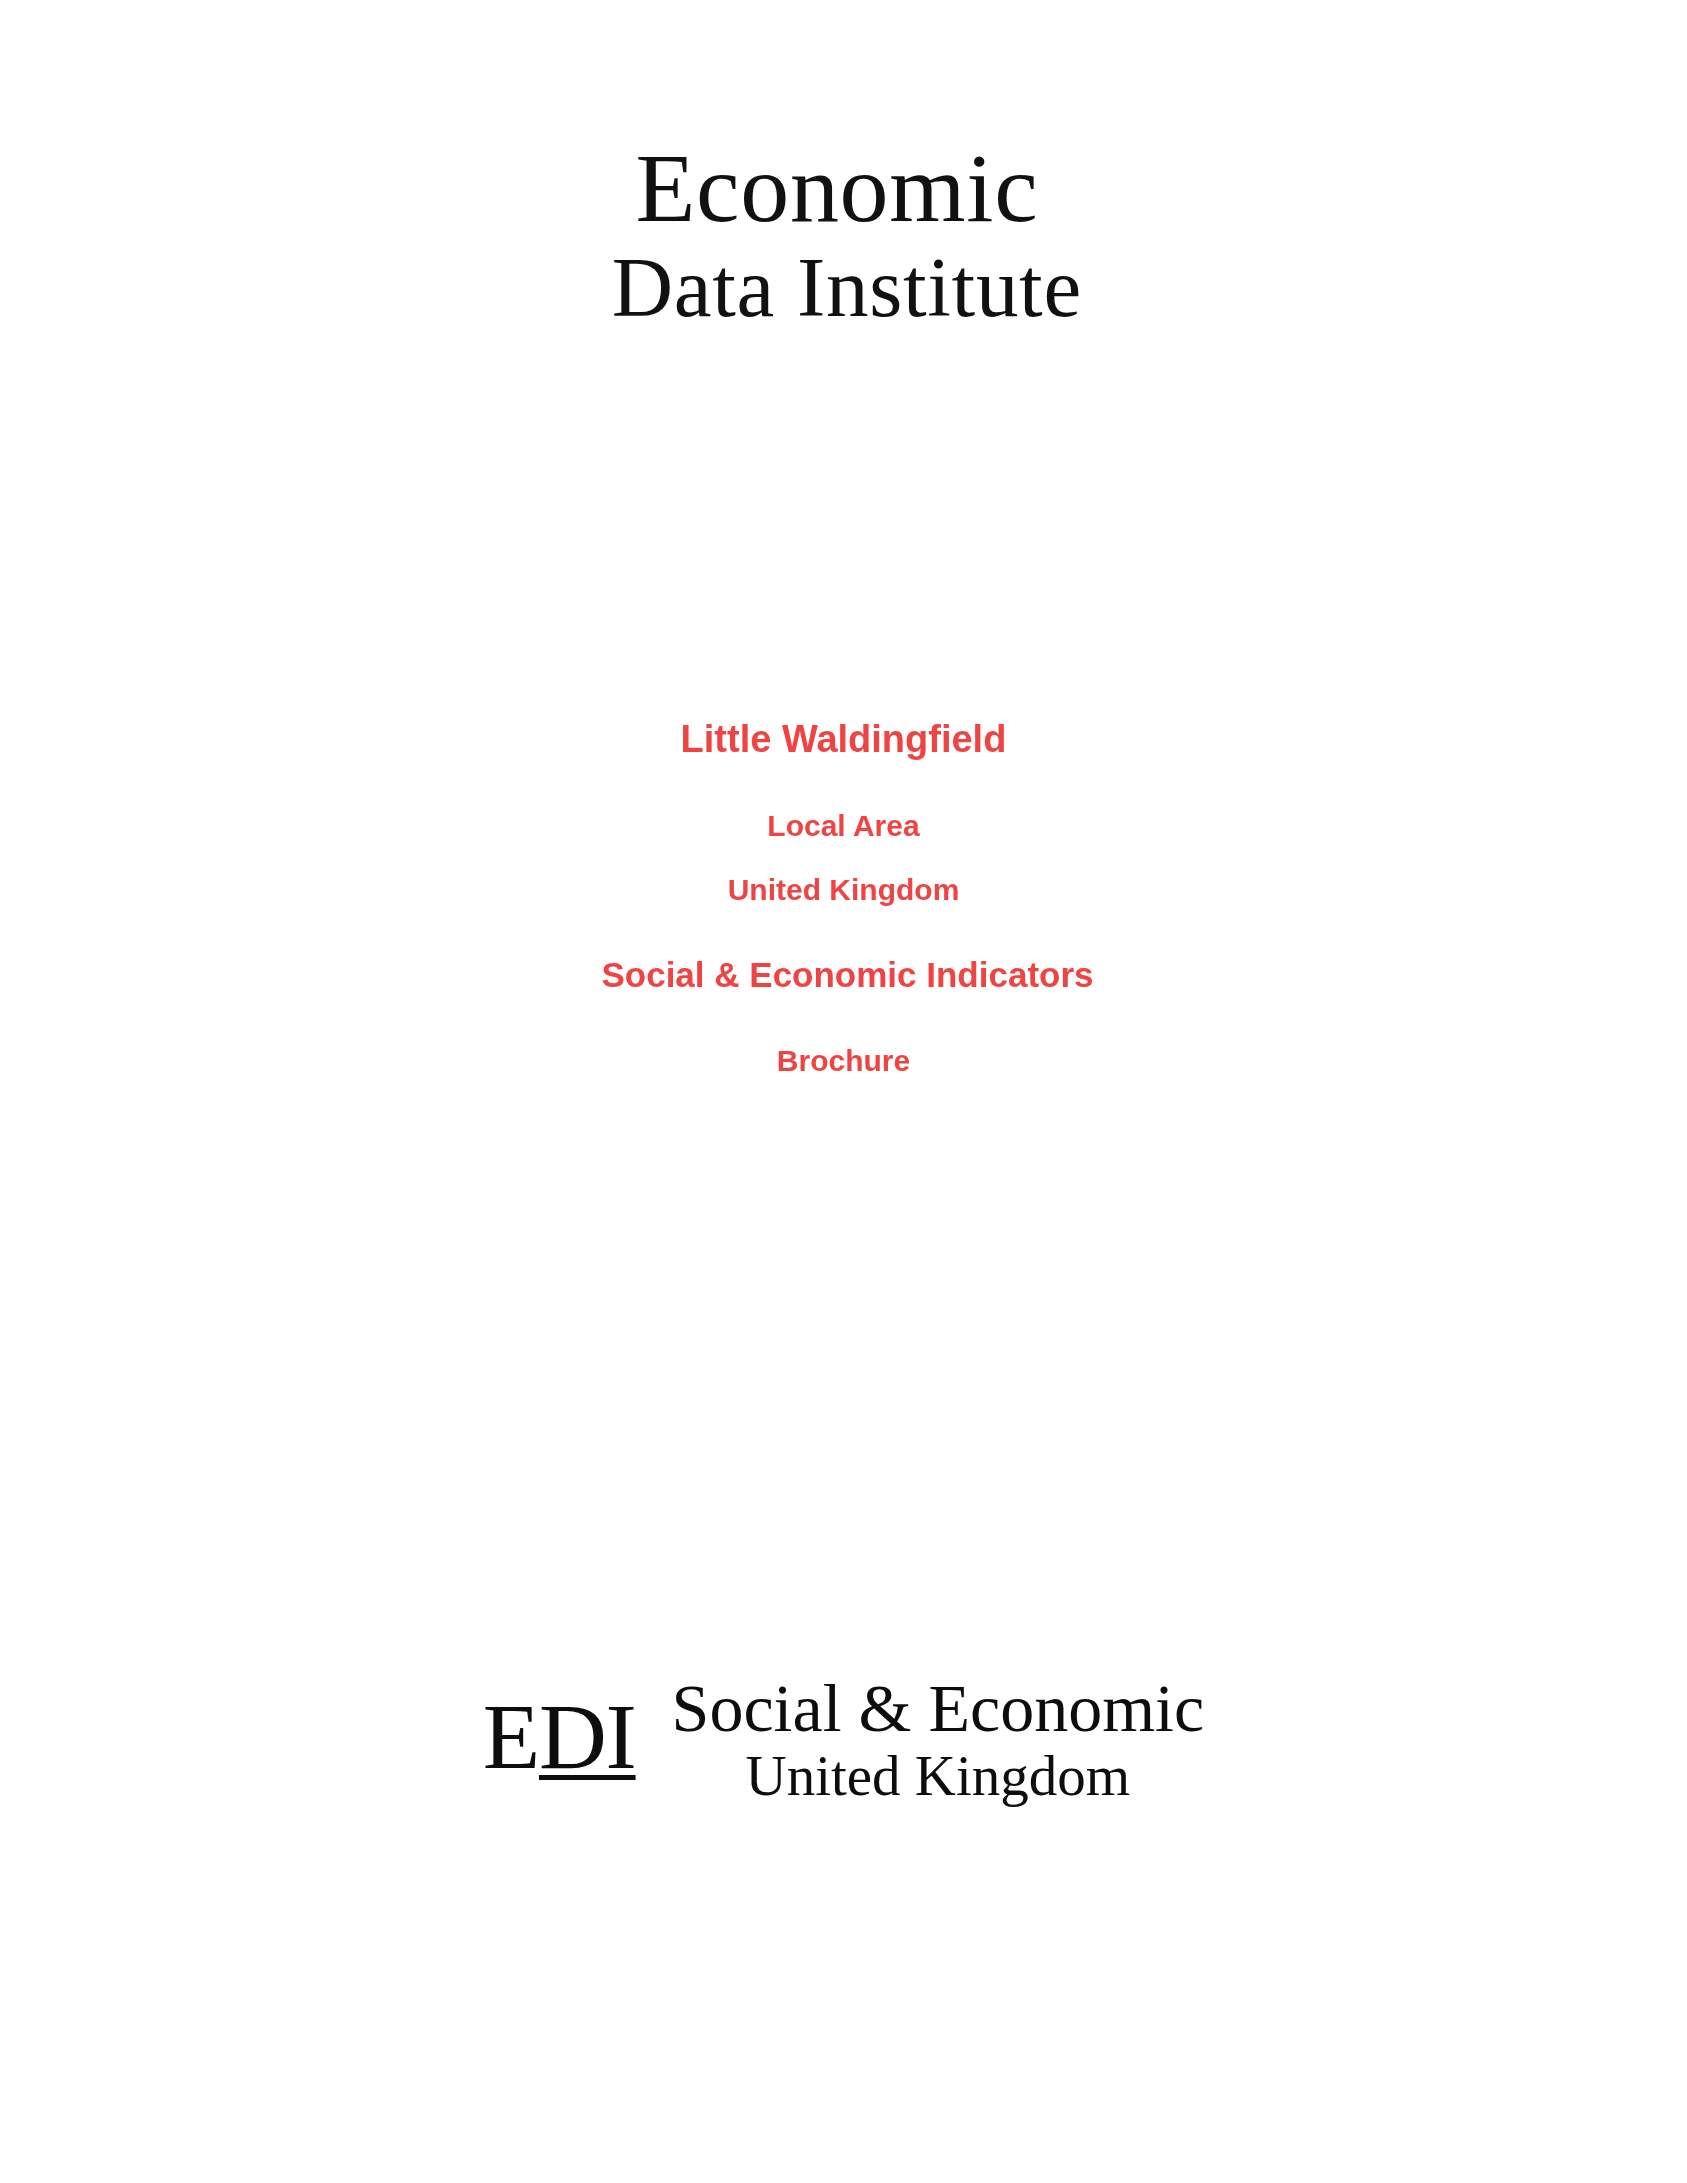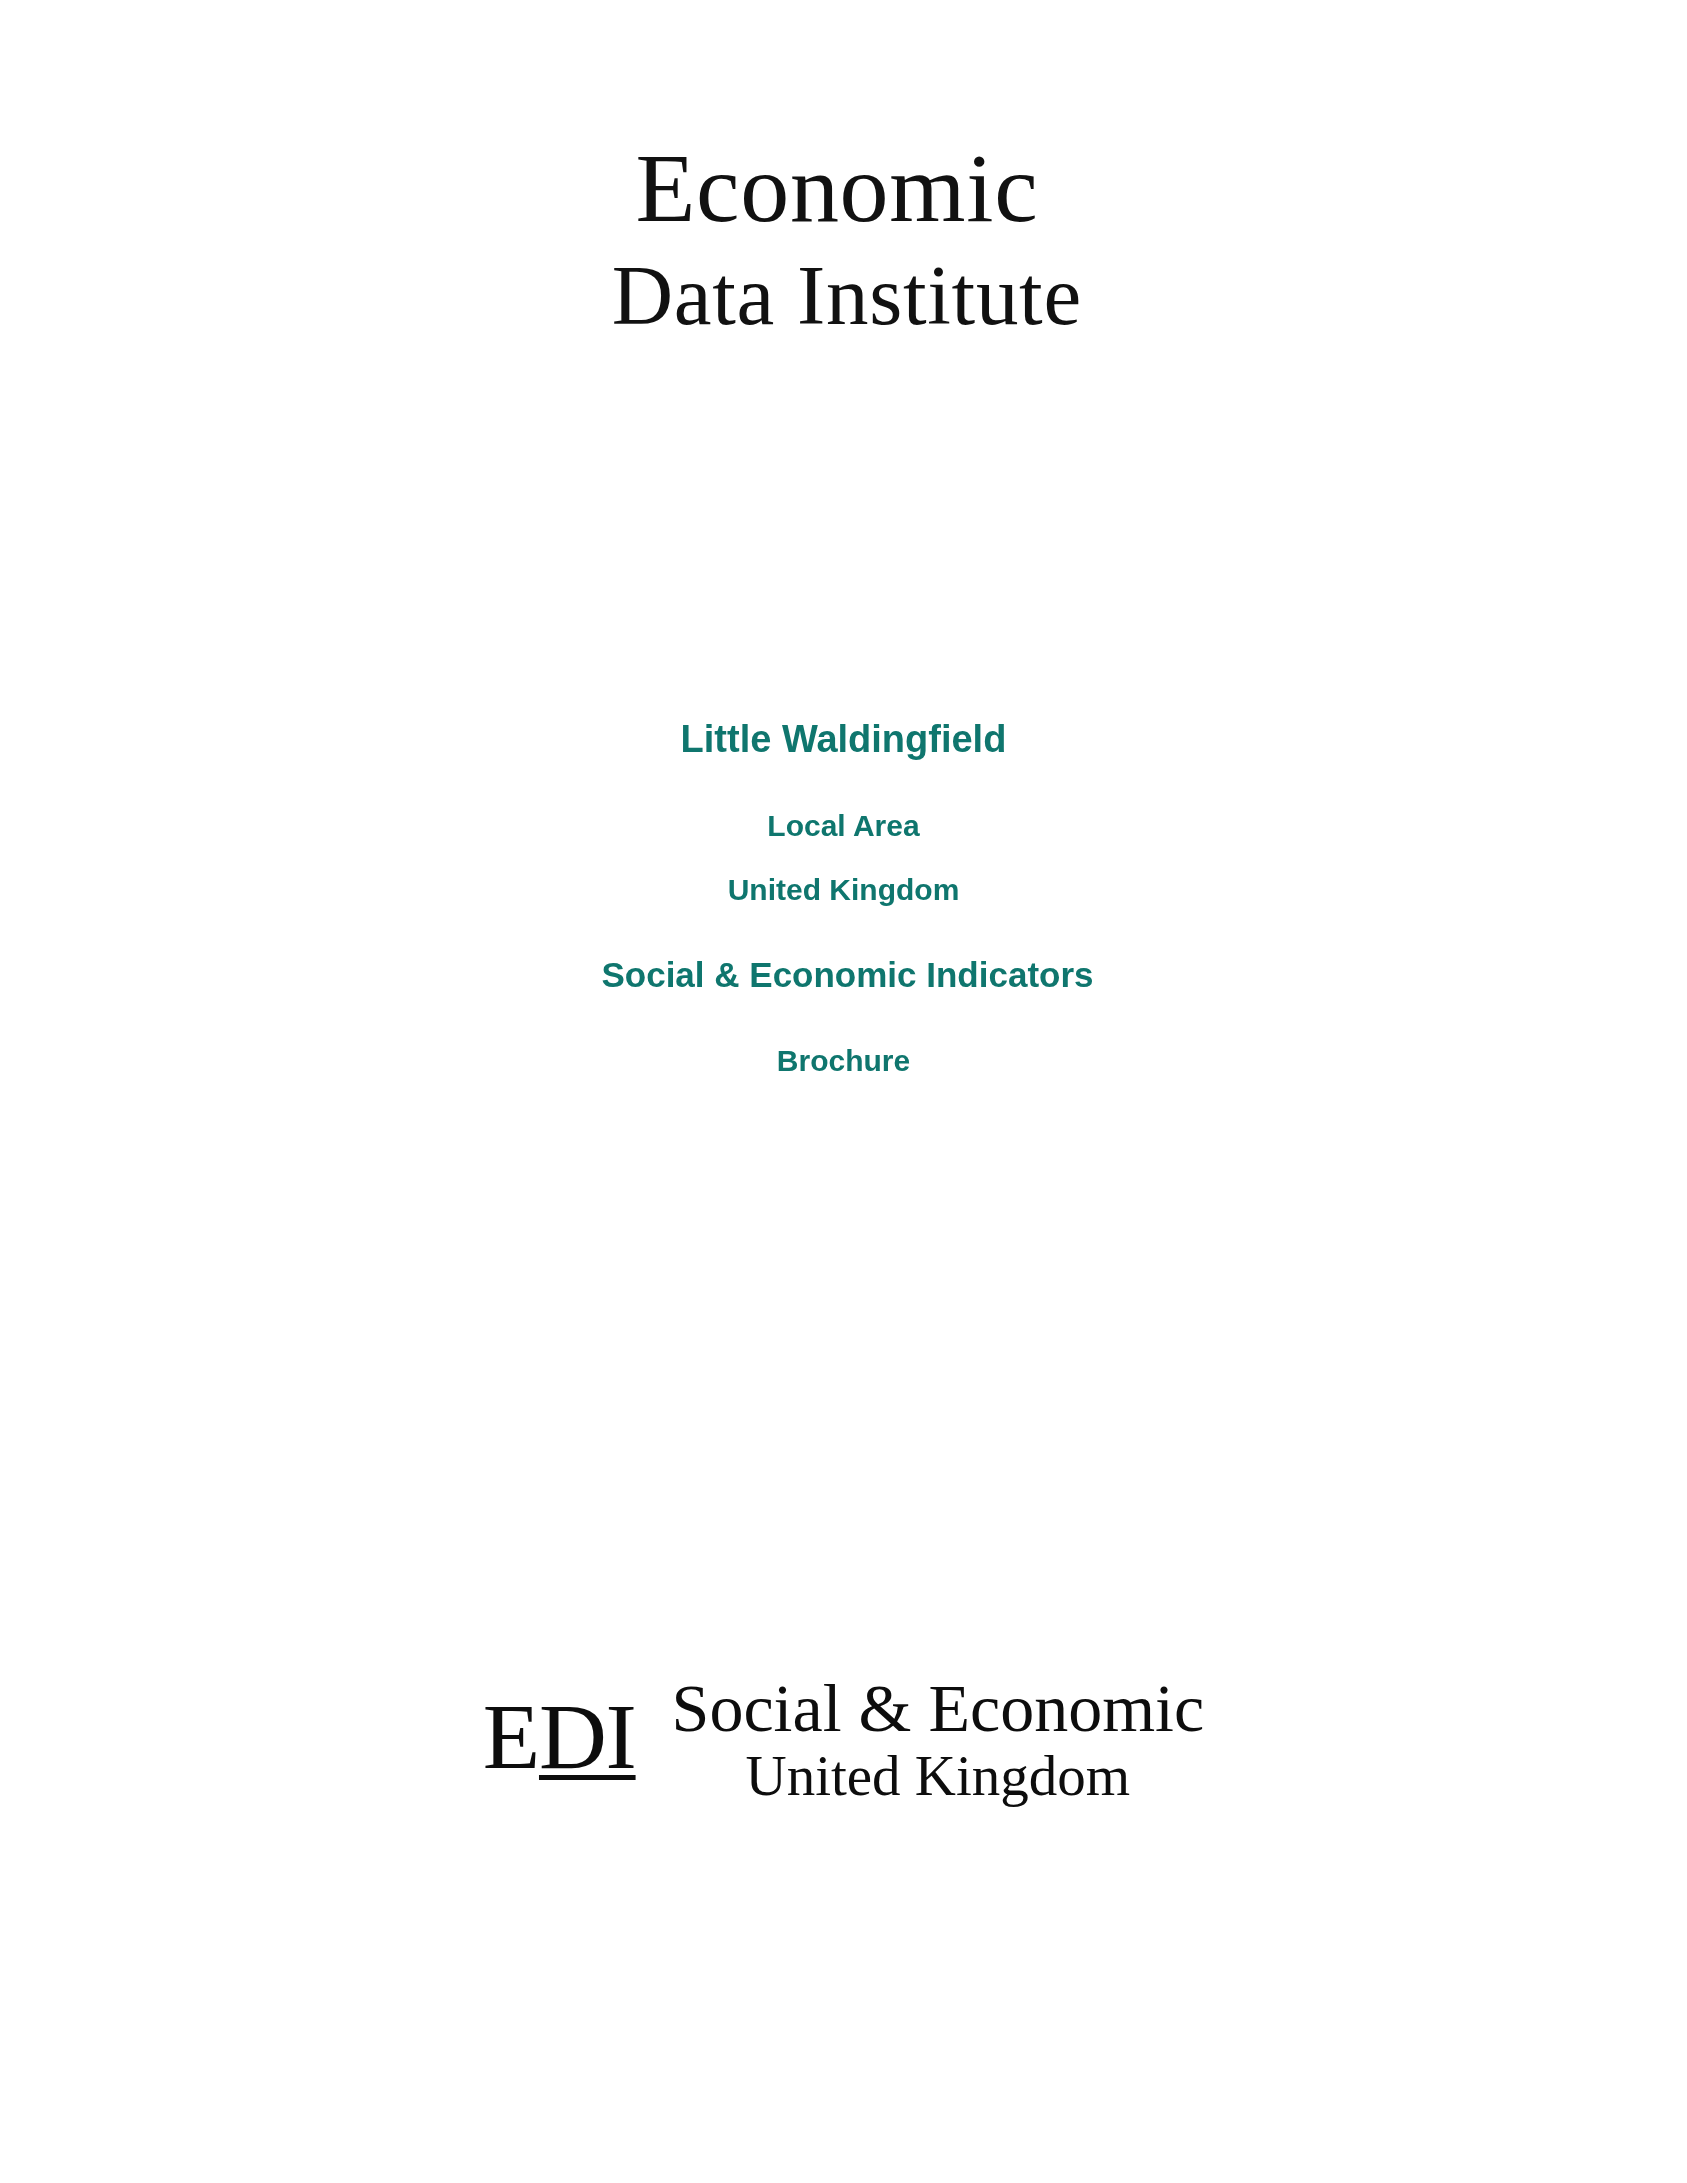--- a/index.html
+++ b/index.html
@@ -39,35 +39,35 @@
   .masthead .line1 {
     font-size: 98px;
     letter-spacing: 0.7px;
     display: block;
     margin-left: -13.2px;
   }
   .masthead .line2 {
     font-size: 85px;
     letter-spacing: 0.7px;
     display: block;
-    margin-top: 16px;
+    margin-top: 8px;
     margin-left: 6.6px;
   }
 
   
   .title-block {
     position: absolute;
     top: 718px;
     left: 0;
     width: 1687px;
     text-align: center;
   }
   .title-block .t {
     font-weight: bold;
-    color: #0f766e;
+    color: #ef4444;
     display: block;
   }
   .title-block .t-area-name {
     font-size: 38px;
     margin-bottom: 48px;
   }
   .title-block .t-area-type {
     font-size: 30px;
     margin-bottom: 30px;
   }

